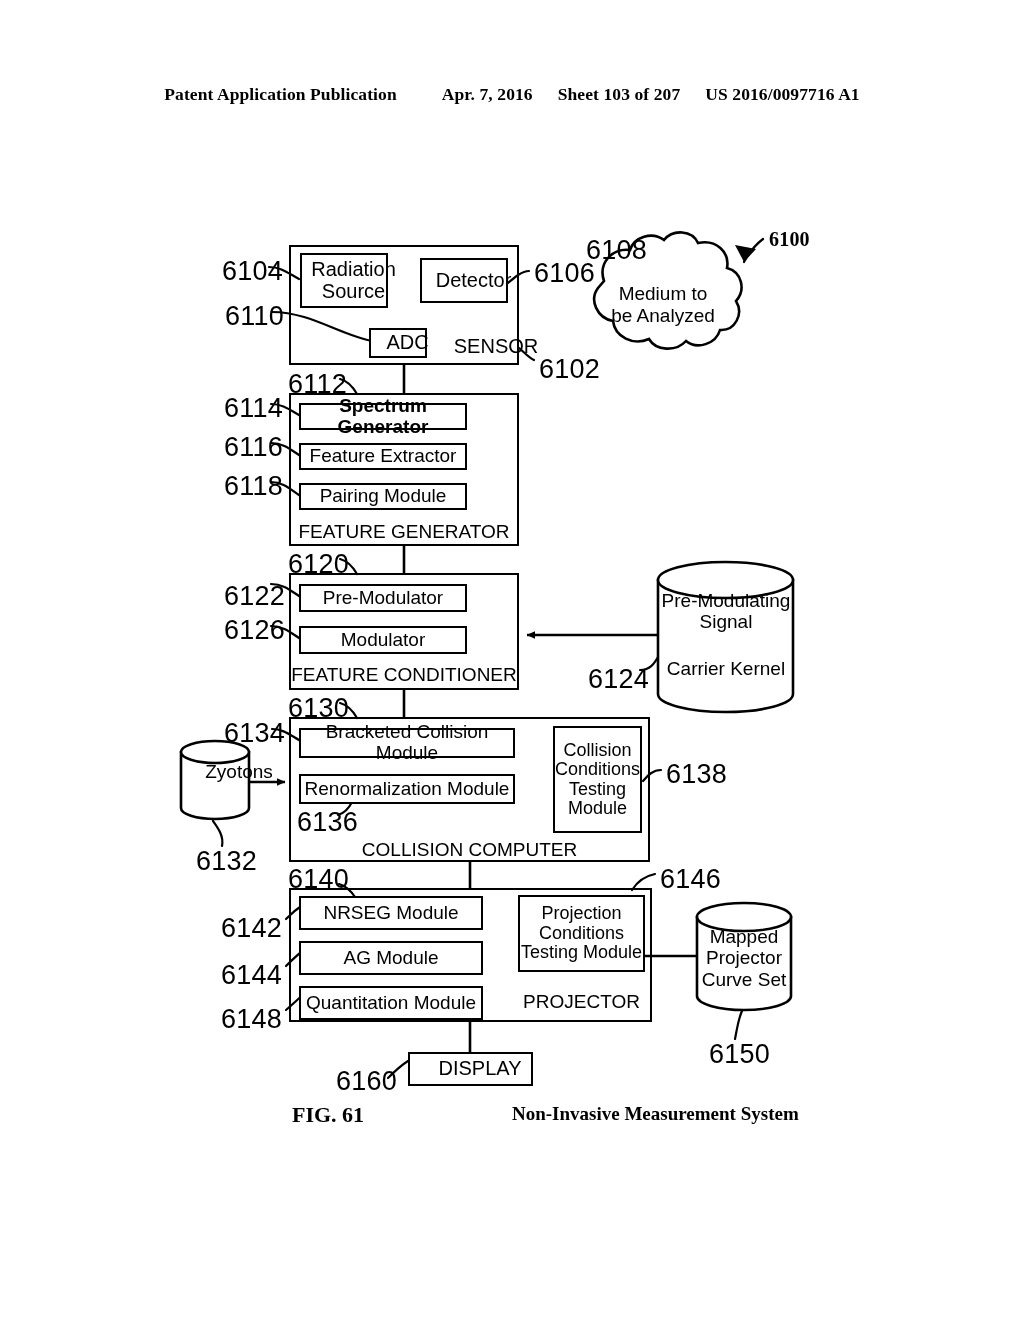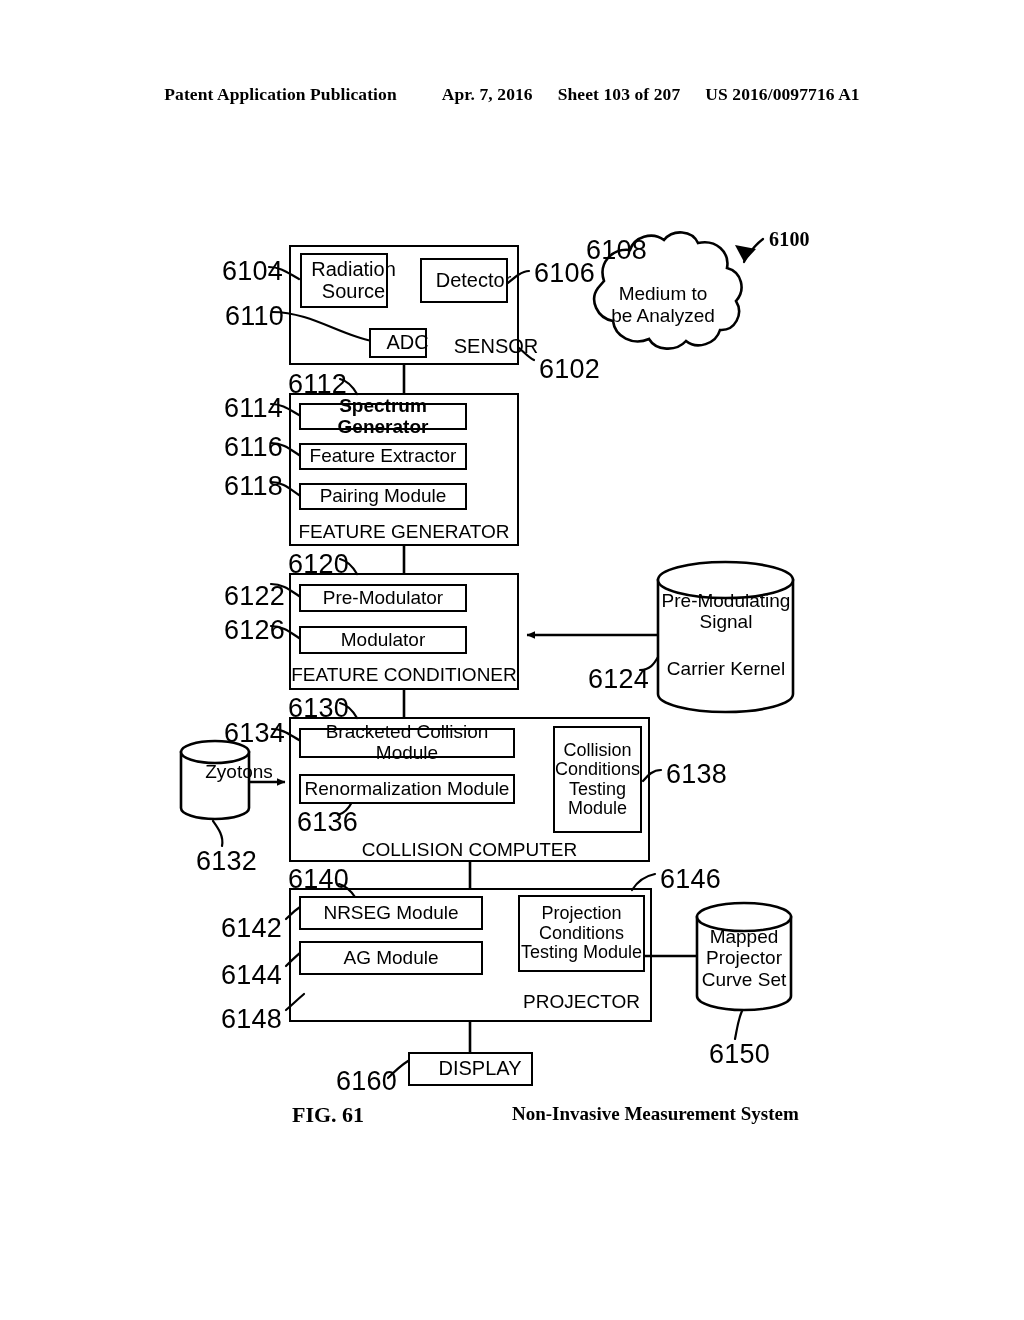--- a/index.html
+++ b/index.html
@@ -341,20 +341,23 @@
   </div>
   <div class="ref" style="left:196px; top:846px;">6132</div>
 
   <div class="box" style="left:289px; top:888px; width:363px; height:134px;"></div>
   <div class="inner-box t19" style="left:299px; top:896px; width:184px; height:34px;">
     <span>NRSEG Module</span>
   </div>
   <div class="inner-box t19" style="left:299px; top:941px; width:184px; height:34px;">
     <span>AG Module</span>
   </div>
+  <div class="inner-box t19" style="left:299px; top:986px; width:184px; height:34px;">
+    <span>Quantitation Module</span>
+  </div>
   <div class="inner-box t18" style="left:518px; top:895px; width:127px; height:77px;">
     <span style="white-space: pre-line;">Projection
 Conditions
 Testing Module</span>
   </div>
   <div class="container-title t19" style="left:518px; top:991px; width:127px;">
     <span>PROJECTOR</span>
   </div>
 
   <div class="ref" style="left:288px; top:864px;">6140</div>

